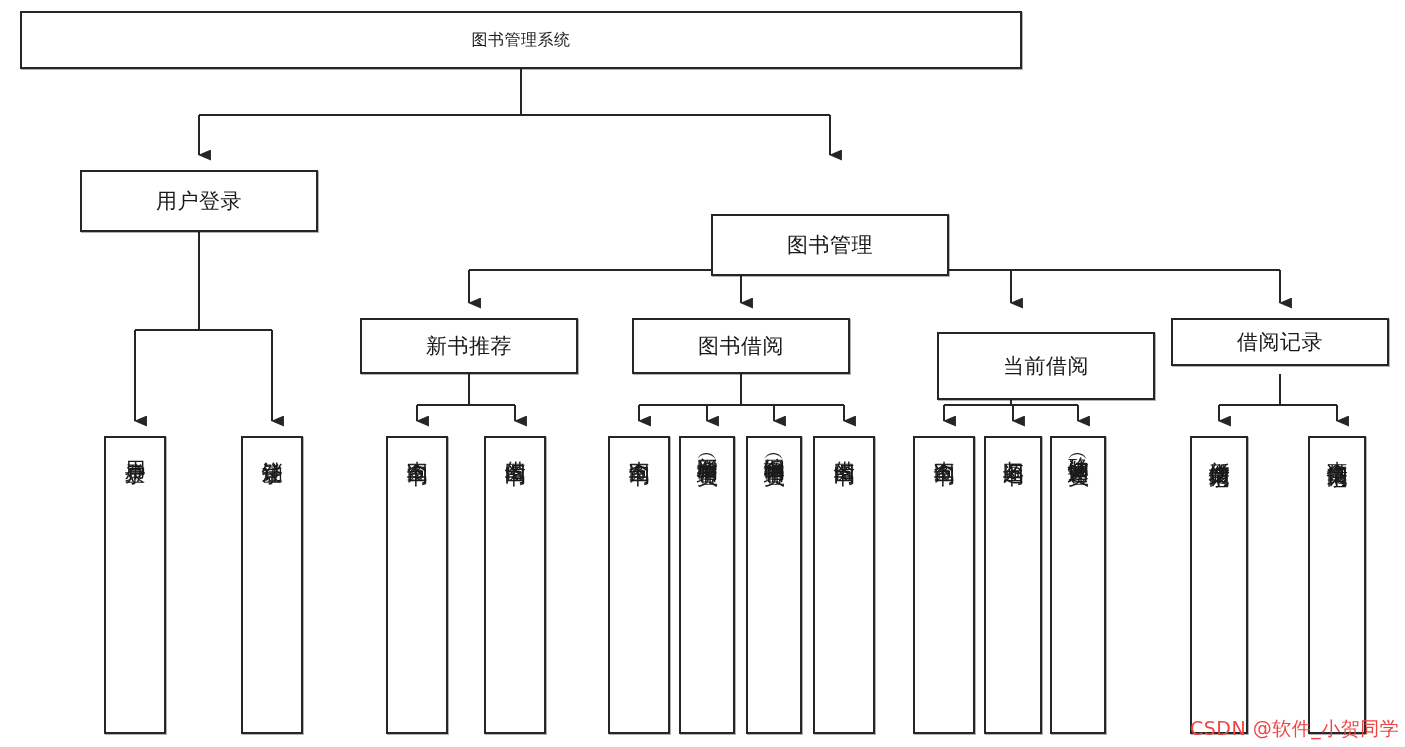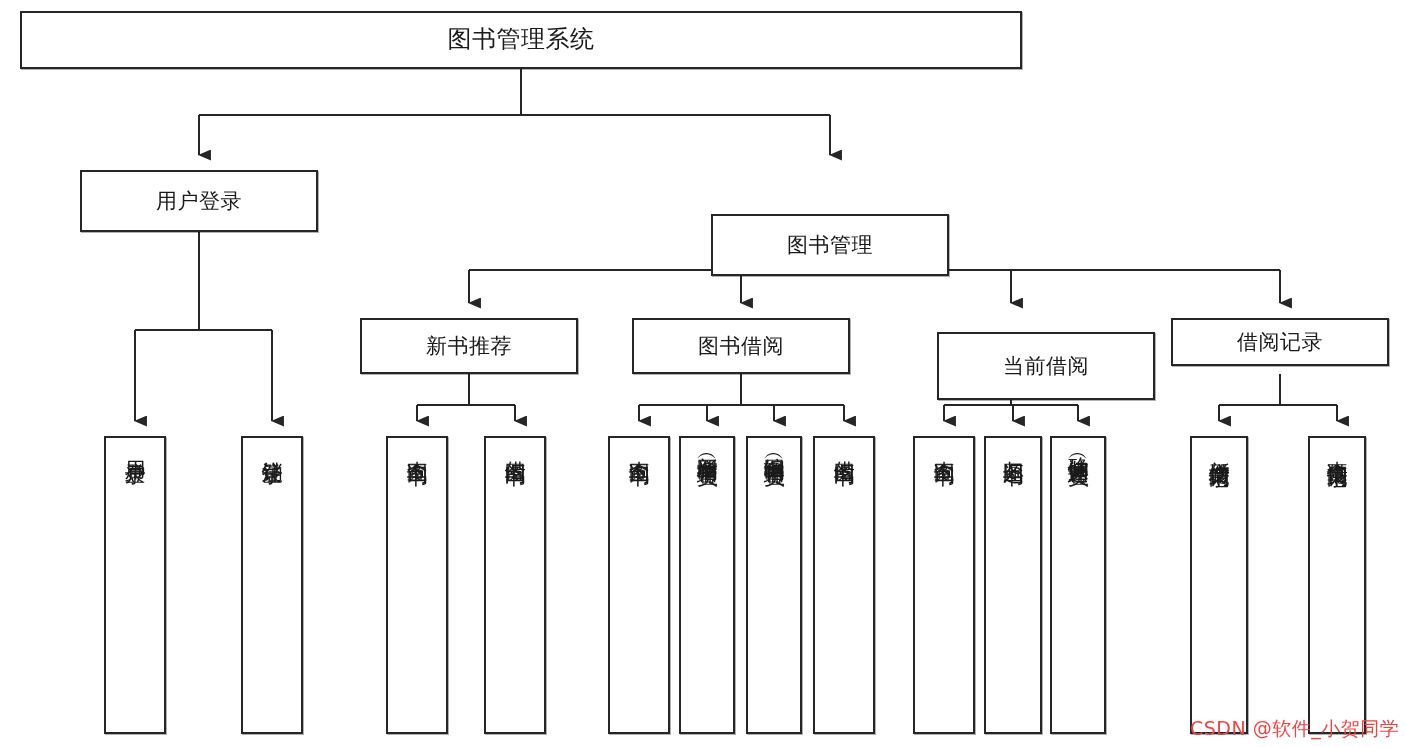--- a/index.html
+++ b/index.html
@@ -41,21 +41,21 @@
     display: block;
     text-align: center;
     letter-spacing: 0.5px;
     line-height: 1.15;
   }
   
   .node.horiz .node-label {
     font-size: 21px;
     white-space: nowrap;
   }
-  .node.root .node-label { font-size: 24px; }
+  .node.root .node-label { font-size: 16px; }
   
   .node.vert {
     align-items: flex-start;
     justify-content: center;
     padding-top: 6px;
   }
   .node.vert .node-label {
     writing-mode: vertical-rl;
     text-orientation: upright;
     font-size: 21px;

